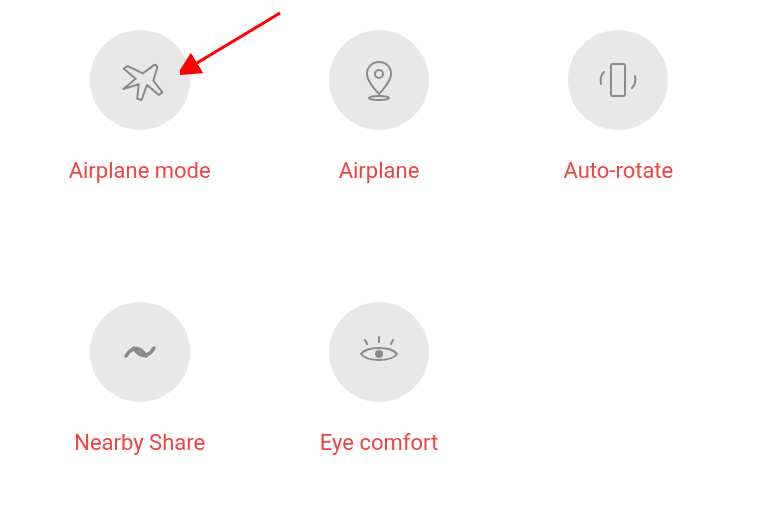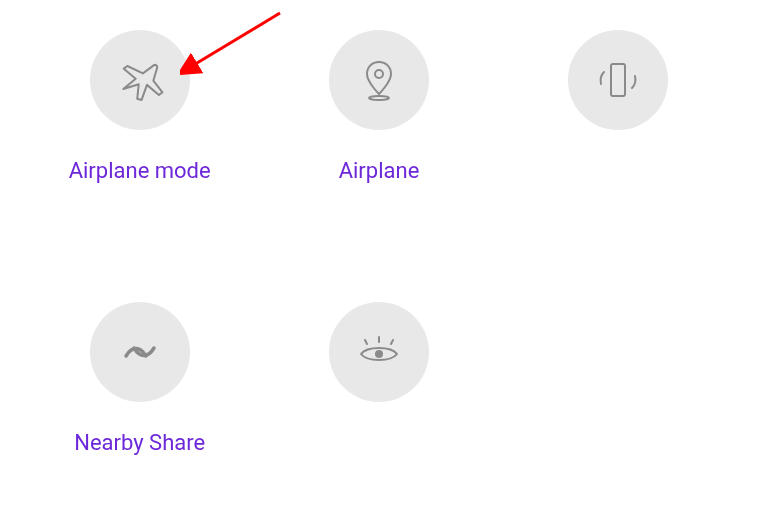--- a/index.html
+++ b/index.html
@@ -35,21 +35,21 @@
       height: 100px;
       border-radius: 50%;
       background: #e8e8e8;
       display: flex;
       align-items: center;
       justify-content: center;
       margin-bottom: 28px;
     }
     .label {
       font-size: 22px;
-      color: #6d28d9;
+      color: #ef4444;
       text-align: center;
     }
     .icon-svg {
       width: 48px;
       height: 48px;
       stroke: #8a8a8a;
       fill: none;
       stroke-width: 2;
       stroke-linecap: round;
       stroke-linejoin: round;
@@ -87,20 +87,21 @@
   </div>
 
   <div class="tile">
     <div class="circle">
       <svg class="icon-svg" viewBox="0 0 48 48">
         <rect x="17" y="8" width="14" height="32" rx="2"></rect>
         <path d="M10 16 C7 19 6 23 7 28"></path>
         <path d="M38 32 C41 29 42 25 41 20"></path>
       </svg>
     </div>
+    <div class="label">Auto-rotate</div>
   </div>
 
 
   <div class="tile">
     <div class="circle">
       <svg class="icon-svg" viewBox="0 0 48 48" style="stroke-width:3.5">
         <path d="M10 28 C16 18 24 18 30 28"></path>
         <path d="M18 20 C24 30 32 30 38 20"></path>
       </svg>
     </div>
@@ -110,20 +111,21 @@
   <div class="tile">
     <div class="circle">
       <svg class="icon-svg" viewBox="0 0 48 48">
         <path d="M6 26 C12 18 36 18 42 26 C36 34 12 34 6 26 Z"></path>
         <circle cx="24" cy="26" r="4" fill="#8a8a8a" stroke="none"></circle>
         <line x1="12" y1="16" x2="10" y2="12"></line>
         <line x1="24" y1="14" x2="24" y2="9"></line>
         <line x1="36" y1="16" x2="38" y2="12"></line>
       </svg>
     </div>
+    <div class="label">Eye comfort</div>
   </div>
 
 </div>
 
 <svg class="arrow" width="110" height="80">
   <defs>
     <marker id="arrowhead" markerWidth="8" markerHeight="8" refX="2" refY="4" orient="auto">
       <polygon points="0 0, 8 4, 0 8" fill="#ff0000"></polygon>
     </marker>
   </defs>

